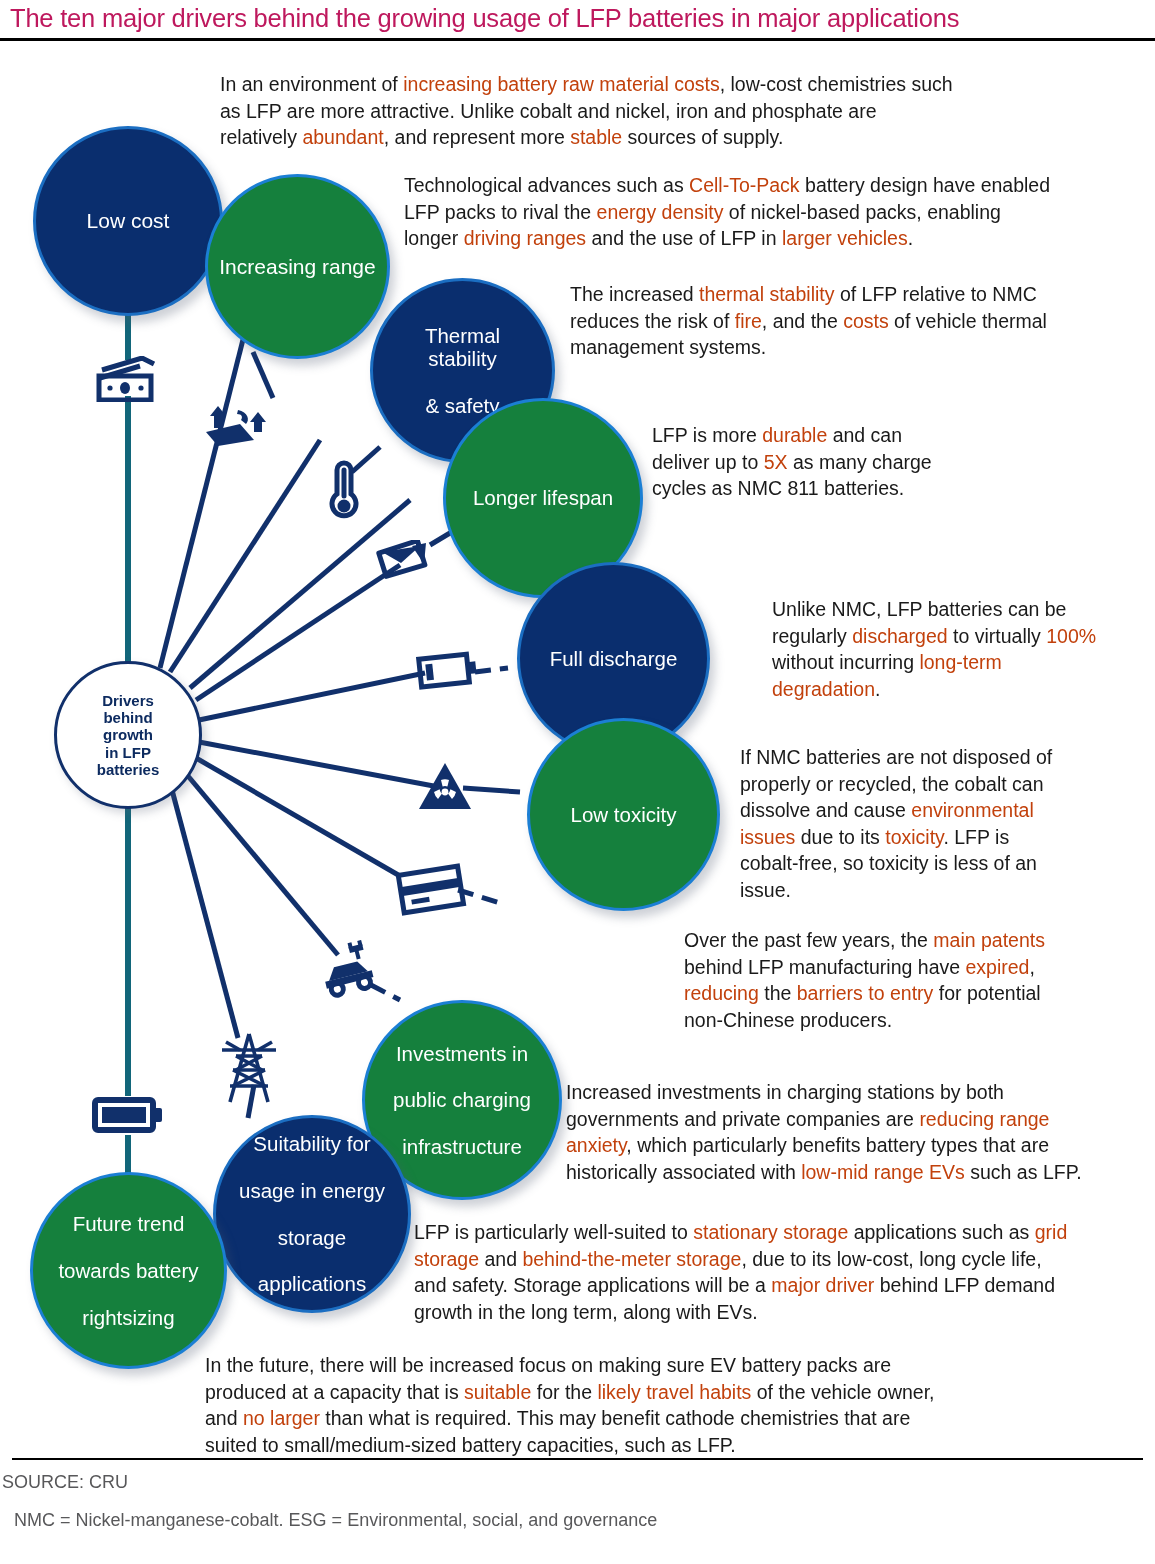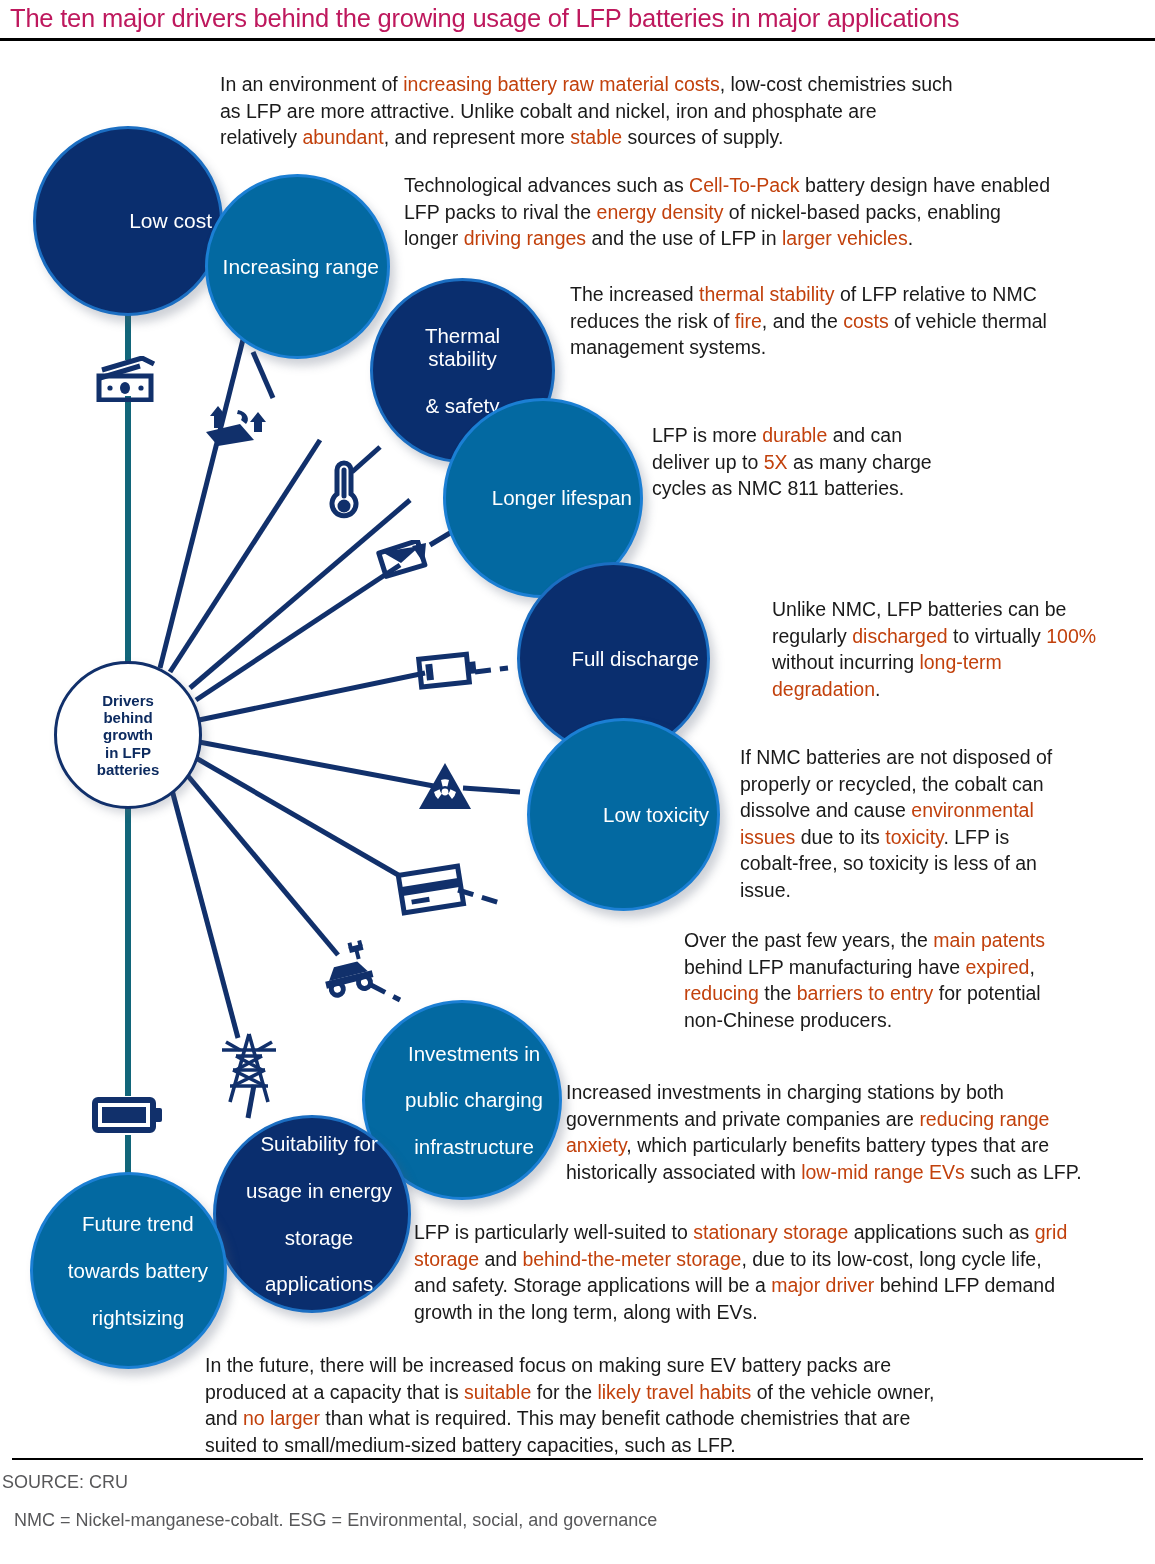--- a/index.html
+++ b/index.html
@@ -31,29 +31,29 @@
   .footnote{
     position:absolute;left:14px;top:1510px;font-size:18px;color:#58585a;
   }
 
   
   svg#wires{position:absolute;left:0;top:0;width:1155px;height:1564px;}
 
   
   .node{
     position:absolute;border-radius:50%;
-    display:flex;align-items:center;justify-content:flex-end;
+    display:flex;align-items:center;justify-content:center;
     text-align:center;color:#ffffff;
     line-height:1.14;
     box-sizing:border-box;
     box-shadow:5px 7px 10px rgba(80,90,110,0.28);
   }
   .node span{display:block;padding:0 8px;}
   .n-dark{background:#0a2e6e;border:3px solid #1b6ec2;}
-  .n-mid {background:#0369a1;border:3px solid #1b7fd4;}
+  .n-mid {background:#15803d;border:3px solid #1b7fd4;}
   .hub{
     position:absolute;border-radius:50%;
     background:#ffffff;border:3px solid #11306b;
     display:flex;align-items:center;justify-content:center;
     text-align:center;color:#0d2b60;font-weight:bold;
     line-height:1.16;
     box-shadow:4px 5px 9px rgba(90,100,120,0.25);
     box-sizing:border-box;
   }
 

